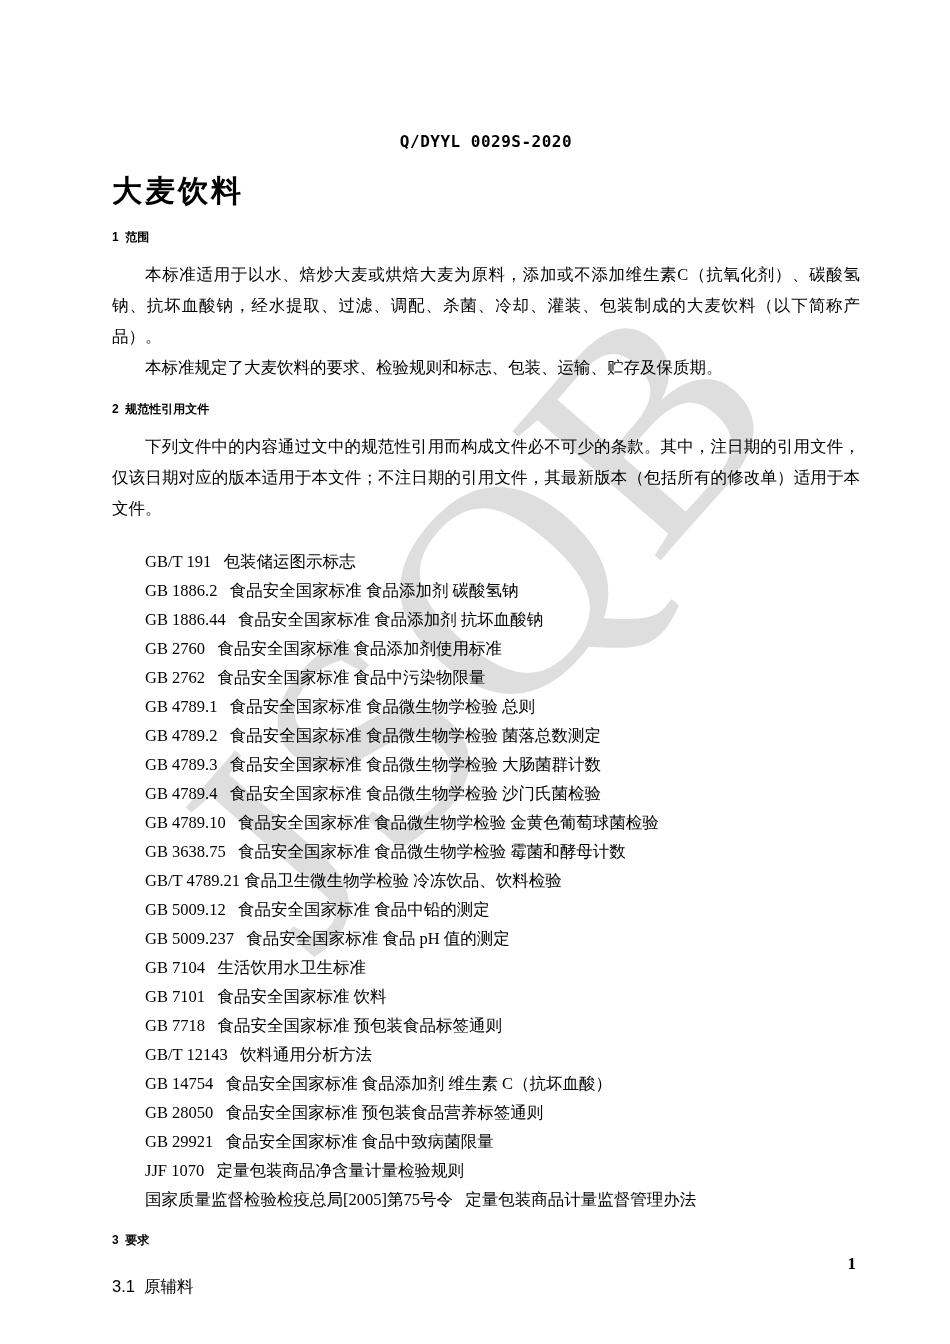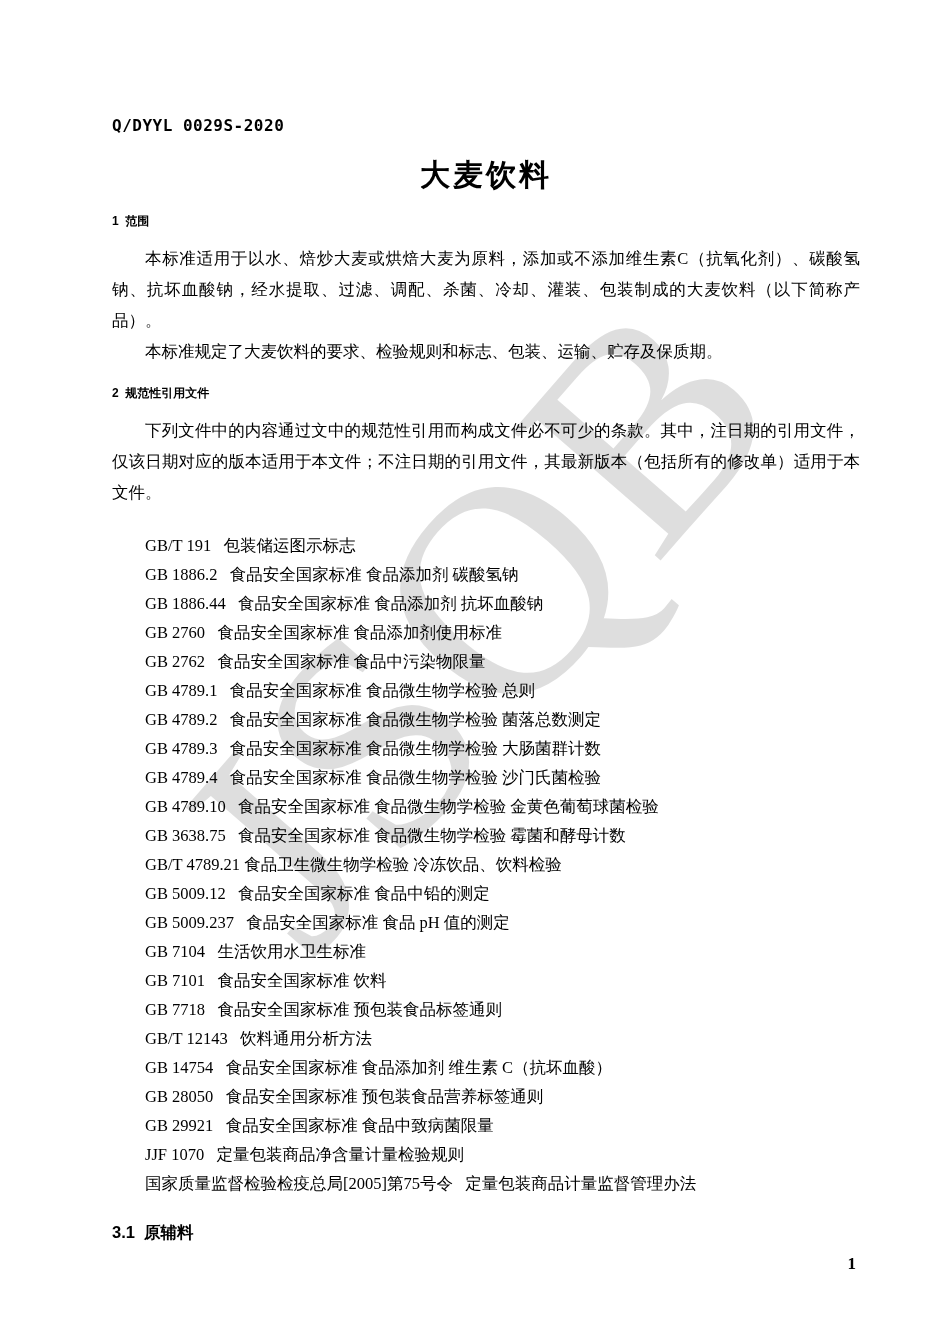--- a/index.html
+++ b/index.html
@@ -25,28 +25,29 @@
     white-space: nowrap;
     z-index: 0;
     user-select: none;
   }
   .content {
     position: relative;
     z-index: 1;
     padding: 116px 90px 0 112px;
   }
   .doc-number {
-    text-align: left;
+    text-align: center;
     font-family: "DejaVu Sans Mono", monospace;
     font-weight: bold;
     font-size: 16px;
     letter-spacing: 0.5px;
+    margin-top: 16px;
   }
   .title {
-    text-align: center;
+    text-align: left;
     margin-top: 20px;
     font-family: "Liberation Sans", "DejaVu Sans", sans-serif;
     font-weight: bold;
     font-size: 30px;
     letter-spacing: 3px;
     line-height: 40px;
   }
   .sec-heading {
     margin: 14px 0 10px 0;
     font-family: "Liberation Sans", "DejaVu Sans", sans-serif;
@@ -66,21 +67,21 @@
     margin: 23px 0 0 33px;
     font-size: 16.5px;
     line-height: 29px;
   }
   .ref-item {
     white-space: pre-wrap;
   }
   .sub-heading {
     margin-top: 22px;
     font-family: "Liberation Sans", "DejaVu Sans", sans-serif;
-    font-weight: bold;
+    font-weight: normal;
     font-size: 16.5px;
     line-height: 24px;
     white-space: pre-wrap;
   }
   .page-number {
     position: absolute;
     right: 94px;
     top: 1254px;
     z-index: 1;
     font-family: "Liberation Serif", serif;
@@ -125,17 +126,18 @@
     <div class="ref-item">GB 7101   食品安全国家标准 饮料</div>
     <div class="ref-item">GB 7718   食品安全国家标准 预包装食品标签通则</div>
     <div class="ref-item">GB/T 12143   饮料通用分析方法</div>
     <div class="ref-item">GB 14754   食品安全国家标准 食品添加剂 维生素 C（抗坏血酸）</div>
     <div class="ref-item">GB 28050   食品安全国家标准 预包装食品营养标签通则</div>
     <div class="ref-item">GB 29921   食品安全国家标准 食品中致病菌限量</div>
     <div class="ref-item">JJF 1070   定量包装商品净含量计量检验规则</div>
     <div class="ref-item">国家质量监督检验检疫总局[2005]第75号令   定量包装商品计量监督管理办法</div>
   </div>
 
+  <h2 class="sec-heading">3  要求</h2>
   <h3 class="sub-heading">3.1  原辅料</h3>
 
 </div>
 
 <div class="page-number">1</div>
 
 </body></html>

